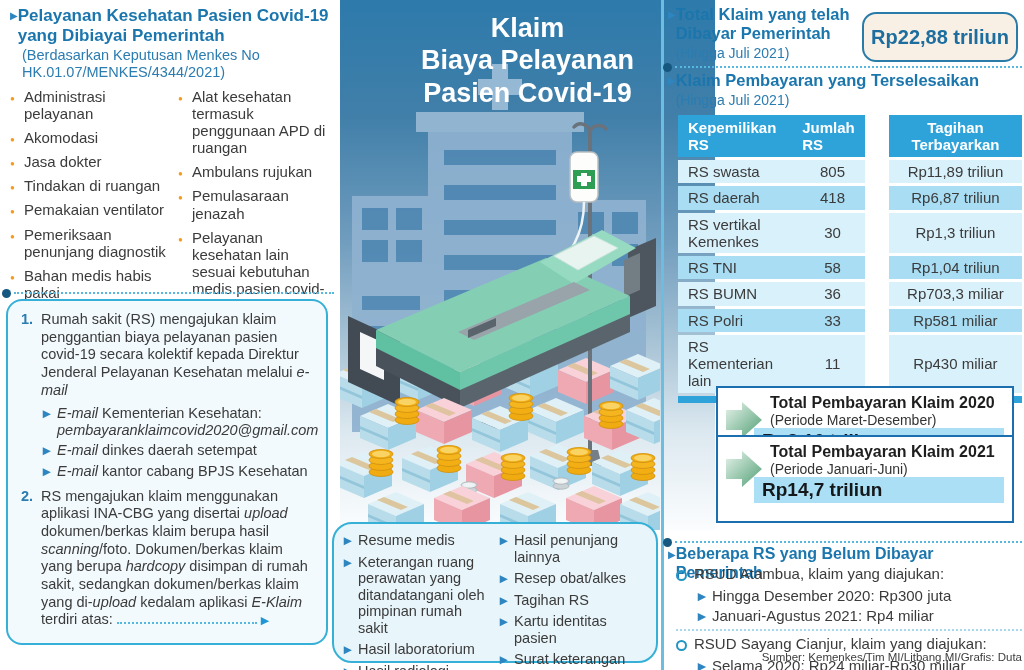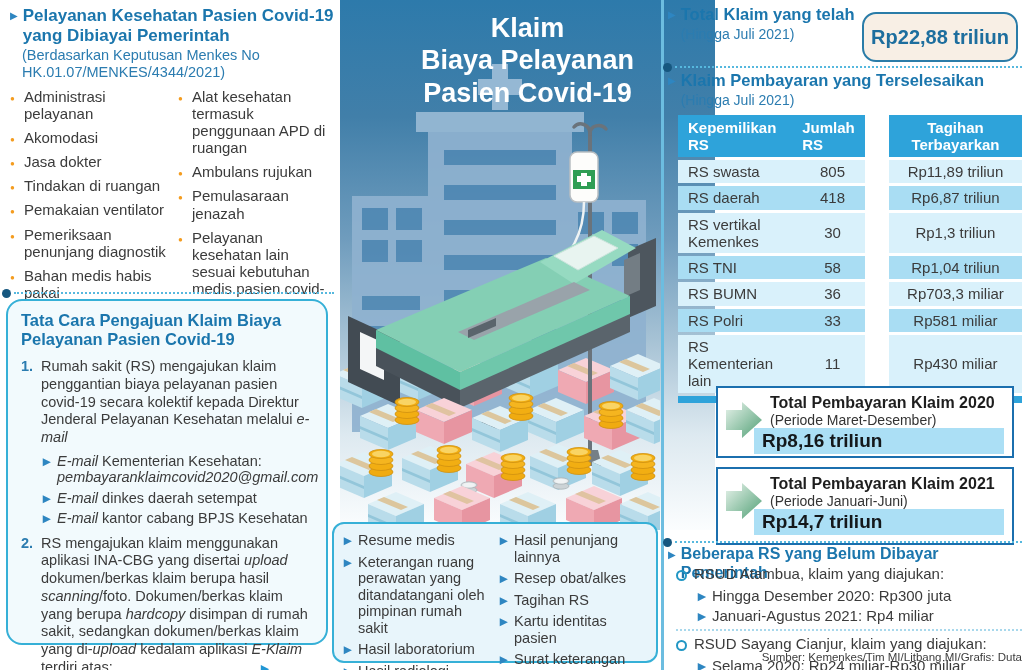--- a/index.html
+++ b/index.html
@@ -2,21 +2,21 @@
 <html><head>
 <meta charset="utf-8">
 <style>
   html,body{margin:0;padding:0;background:#fff;}
   #root{position:relative;width:1024px;height:670px;background:#fff;overflow:hidden;
         font-family:"Liberation Sans",sans-serif;color:#3b3b3b;font-size:15px;}
   .abs{position:absolute;}
   
   .sec-title{font-weight:bold;color:#1b76ad;line-height:1.16;}
   .note{color:#2b7cb0;line-height:1.15;}
-  .hdr-row{display:flex;gap:5px;}
+  .hdr-row{display:flex;}
   .icon-play{color:#2e86c1;font-size:10px;padding-top:4px;flex:0 0 auto;}
   .icon-play::before{content:"▶";}
   .divider{display:flex;align-items:center;height:10px;}
   .divider .dot{width:9px;height:9px;border-radius:50%;background:#16577f;flex:0 0 auto;}
   .divider .dots{flex:1;border-top:2px dotted #56b8de;margin-left:3px;}
   .li{display:flex;line-height:1.14;margin-bottom:7px;}
   .li .marker{flex:0 0 14px;}
   .mk-dot .marker::before{content:"●";color:#f49c1f;font-size:8px;position:relative;top:-1px;}
   .mk-tri .marker::before{content:"▸";color:#2e86c1;font-weight:bold;}
   .mk-ring .marker{flex:0 0 18px;padding-top:2px;}
@@ -39,21 +39,21 @@
   #email-list .li{margin-bottom:4px;}
   .leader{display:inline-block;width:140px;border-bottom:2px dotted #56b8de;height:10px;}
   .leader-arrow{color:#2196d4;font-size:11px;}
   .leader-arrow::before{content:"▶";}
   
   #center-panel{left:340px;top:0;width:375px;height:530px;
     background:linear-gradient(180deg,#2d7aab 0%,#417fa9 22%,#6f9cbd 45%,#a9c4d6 65%,#dde9f0 82%,#fbfdfe 100%);}
   #center-title{position:absolute;top:12px;left:0;right:0;text-align:center;color:#fff;
     font-size:27px;font-weight:bold;line-height:1.2;}
   #doc-box{left:332px;top:522px;width:326px;height:141px;box-sizing:border-box;
-           background:#e8f5fb;border:2.5px solid #36b0d7;border-radius:12px;
+           background:#e8f5fb;border:2.5px solid #36b0d7;border-radius:20px;
            padding:8px 8px 4px 10px;display:flex;gap:8px;font-size:14.5px;}
   #doc-box .col{width:150px;}
   #doc-box .li{margin-bottom:5px;}
   
   #v-line{left:661px;top:0;width:3px;height:670px;background:#6cbde0;}
   #paid-label{left:668px;top:5px;width:200px;}
   #paid-label .sec-title{font-size:16.5px;}
   #paid-label .note{font-size:14px;margin-top:2px;}
   #paid-amount{left:862px;top:12px;width:156px;height:50px;background:#f8efe5;
     border:2.5px solid #2a7ca8;border-radius:14px;box-sizing:border-box;
@@ -69,21 +69,21 @@
   .c0{width:128px;padding:3px 4px 3px 10px;}
   .c1{width:68px;justify-content:center;padding:3px 2px;}
   .c2{width:140px;justify-content:center;padding:3px 2px;text-align:center;margin-left:24px;}
   .th{background:#2ea3da;color:#fff;font-weight:bold;min-height:42px;}
   .th.c0{justify-content:flex-start;}
   .rowA .td{background:#d9f1fb;min-height:23px;}
   .rowB .td{background:#a9ddf3;min-height:23px;}
   .bar{background:#2ea3da;min-height:7px;padding:0;}
   .total-box{left:716px;width:298px;background:#fff;border:2.5px solid #1b6fae;box-sizing:border-box;}
   #total-2020{top:386px;height:72px;}
-  #total-2021{top:467px;height:78px;text-align:right;}
+  #total-2021{top:435px;height:88px;text-align:right;}
   .total-box .t-title{position:absolute;left:52px;top:6px;font-size:16px;font-weight:bold;color:#1e1e1e;}
   .total-box .t-period{position:absolute;left:52px;top:24px;font-size:14px;color:#333;}
   .total-box .t-strip{position:absolute;left:36px;right:8px;top:40px;height:26px;background:#abdff5;
      display:flex;align-items:center;padding-left:8px;font-size:19px;font-weight:bold;color:#14181b;}
   .total-box svg{position:absolute;left:8px;top:12px;}
   #div-right2{left:663px;top:537px;width:359px;}
   #unpaid-title{left:668px;top:545px;width:354px;}
   #unpaid-title .sec-title{font-size:16px;}
   #unpaid-list{left:676px;top:566px;width:346px;font-size:15px;}
   #unpaid-list .hosp-name{margin-bottom:3px;}
@@ -155,21 +155,20 @@
           <span class="litext">Pelayanan kesehatan lain sesuai kebutuhan medis pasien covid-19</span>
         </div>
       </div>
   </div>
   <div class="abs divider" id="div-left">
     <span class="dot"></span>
       <span class="dots"></span>
   </div>
 
   <div class="abs" id="tata-box">
-    <div class="sec-title">Tata Cara Pengajuan Klaim Biaya Pelayanan Pasien Covid-19</div>
     <div class="step">
       <span class="step-num">1.</span>
       <span class="step-text"><span>Rumah sakit (RS) mengajukan klaim penggantian biaya pelayanan pasien covid-19 secara kolektif kepada Direktur Jenderal Pelayanan Kesehatan melalui </span><i>e-mail</i></span>
     </div>
     <div id="email-list">
         <div class="li mk-tri">
           <span class="marker"></span>
           <span class="litext"><i>E-mail</i><span> Kementerian Kesehatan: </span><i>pembayaranklaimcovid2020@gmail.com</i></span>
         </div>
         <div class="li mk-tri">
@@ -365,20 +364,21 @@
       </div>
   </div>
 
   <div class="abs" id="v-line"></div>
 
   <div class="abs hdr-row" id="paid-label">
     <span class="icon-play"></span>
     <span>
       <span class="sec-title">
         <div>Total Klaim yang telah</div>
+        <div>Dibayar Pemerintah</div>
       </span>
       <div class="note">(Hingga Juli 2021)</div>
     </span>
   </div>
   <div class="abs" id="paid-amount">Rp22,88 triliun</div>
 
   <div class="abs divider" id="div-right1">
     <span class="dot"></span>
       <span class="dots"></span>
   </div>

